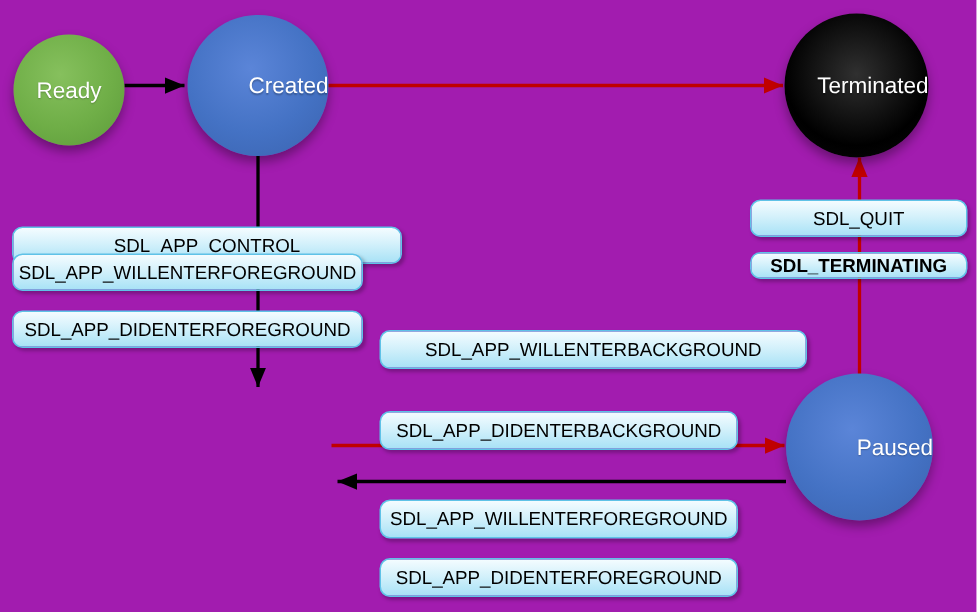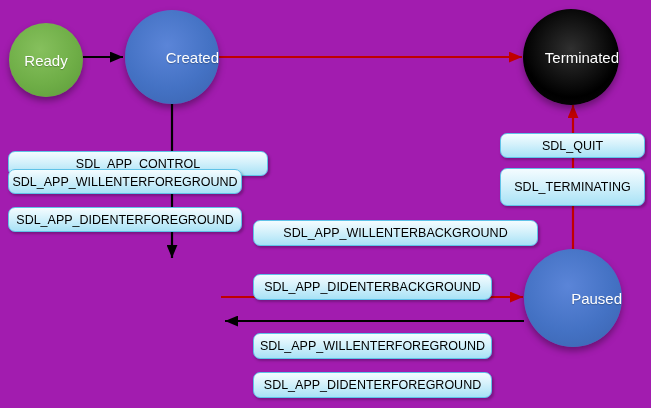--- a/index.html
+++ b/index.html
@@ -71,21 +71,21 @@
   <div class="event-box" style="left:8px;top:169px;width:234px;height:25px;">
     <span>SDL_APP_WILLENTERFOREGROUND</span>
   </div>
   <div class="event-box" style="left:8px;top:207px;width:234px;height:25px;">
     <span>SDL_APP_DIDENTERFOREGROUND</span>
   </div>
 
   <div class="event-box" style="left:500px;top:133px;width:145px;height:25px;text-align:center;">
     <span>SDL_QUIT</span>
   </div>
-  <div class="event-box" style="left:500px;top:168px;width:145px;height:38px;">
+  <div class="event-box" style="left:500px;top:168px;width:145px;height:18px;font-weight:bold;">
     <span>SDL_TERMINATING</span>
   </div>
 
   <div class="event-box" style="left:253px;top:220px;width:285px;height:26px;">
     <span>SDL_APP_WILLENTERBACKGROUND</span>
   </div>
   <div class="event-box" style="left:253px;top:258px;width:239px;height:26px;margin-top:16px;">
     <span>SDL_APP_DIDENTERBACKGROUND</span>
   </div>
   <div class="event-box" style="left:253px;top:333px;width:239px;height:26px;">

